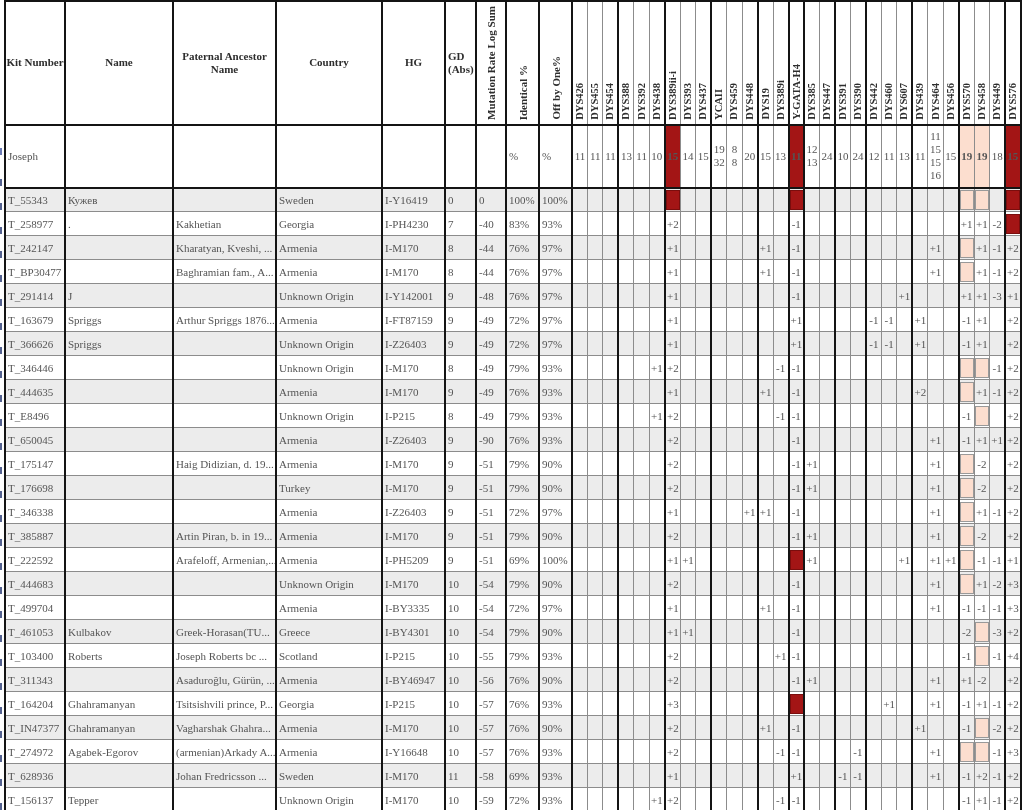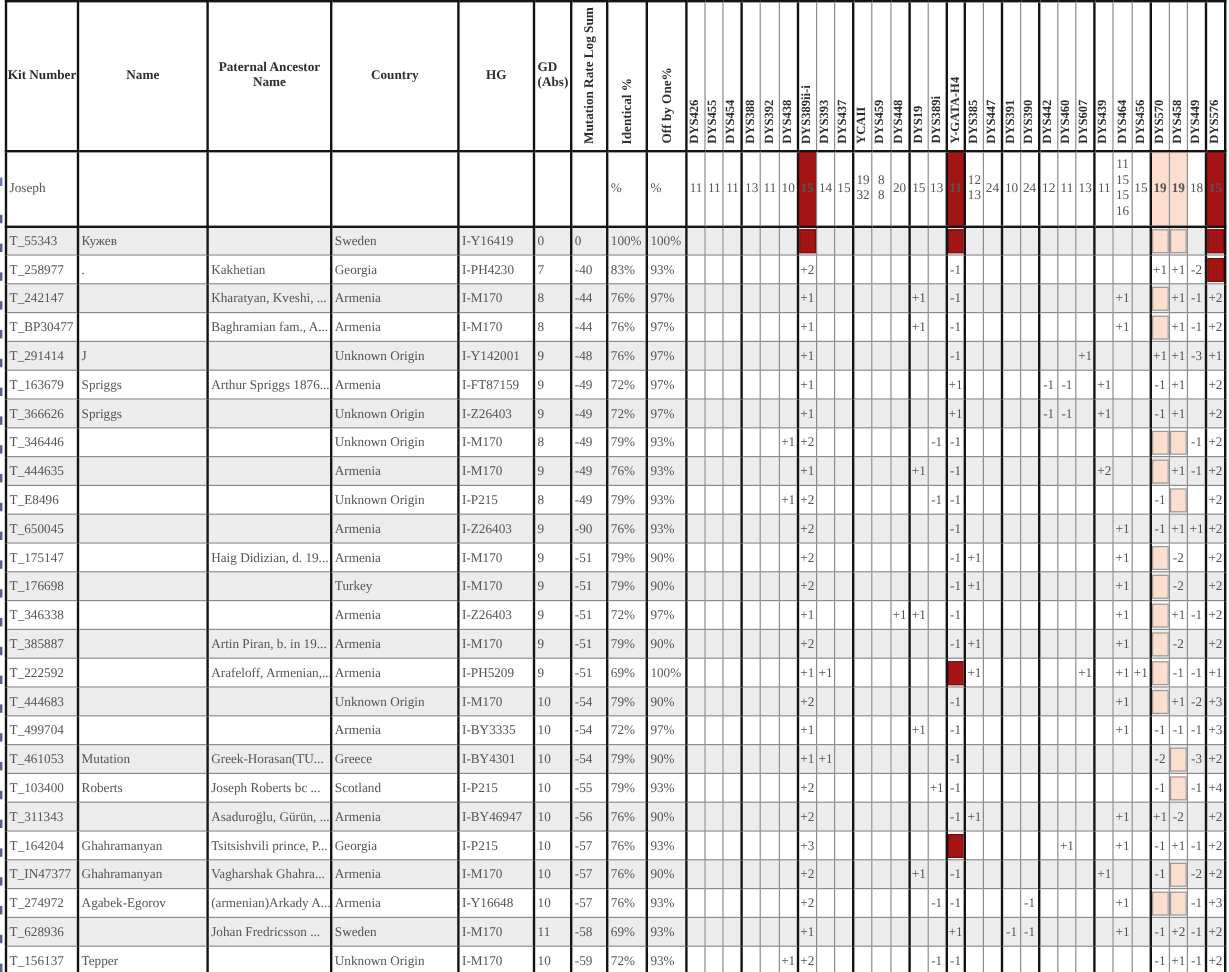--- a/index.html
+++ b/index.html
@@ -1016,21 +1016,21 @@
           <td class="mk gs"></td>
           <td class="mk">+1</td>
           <td class="mk"></td>
           <td class="mk gs">-1</td>
           <td class="mk">-1</td>
           <td class="mk">-1</td>
           <td class="mk gs last">+3</td>
         </tr>
         <tr class="r stripe">
           <td class="main">T_461053</td>
-          <td class="main">Mutation</td>
+          <td class="main">Kulbakov</td>
           <td class="main">Greek-Horasan(TU...</td>
           <td class="main">Greece</td>
           <td class="main">I-BY4301</td>
           <td class="main">10</td>
           <td class="main">-54</td>
           <td class="main">79%</td>
           <td class="main">90%</td>
           <td class="mk gs"></td>
           <td class="mk"></td>
           <td class="mk"></td>

